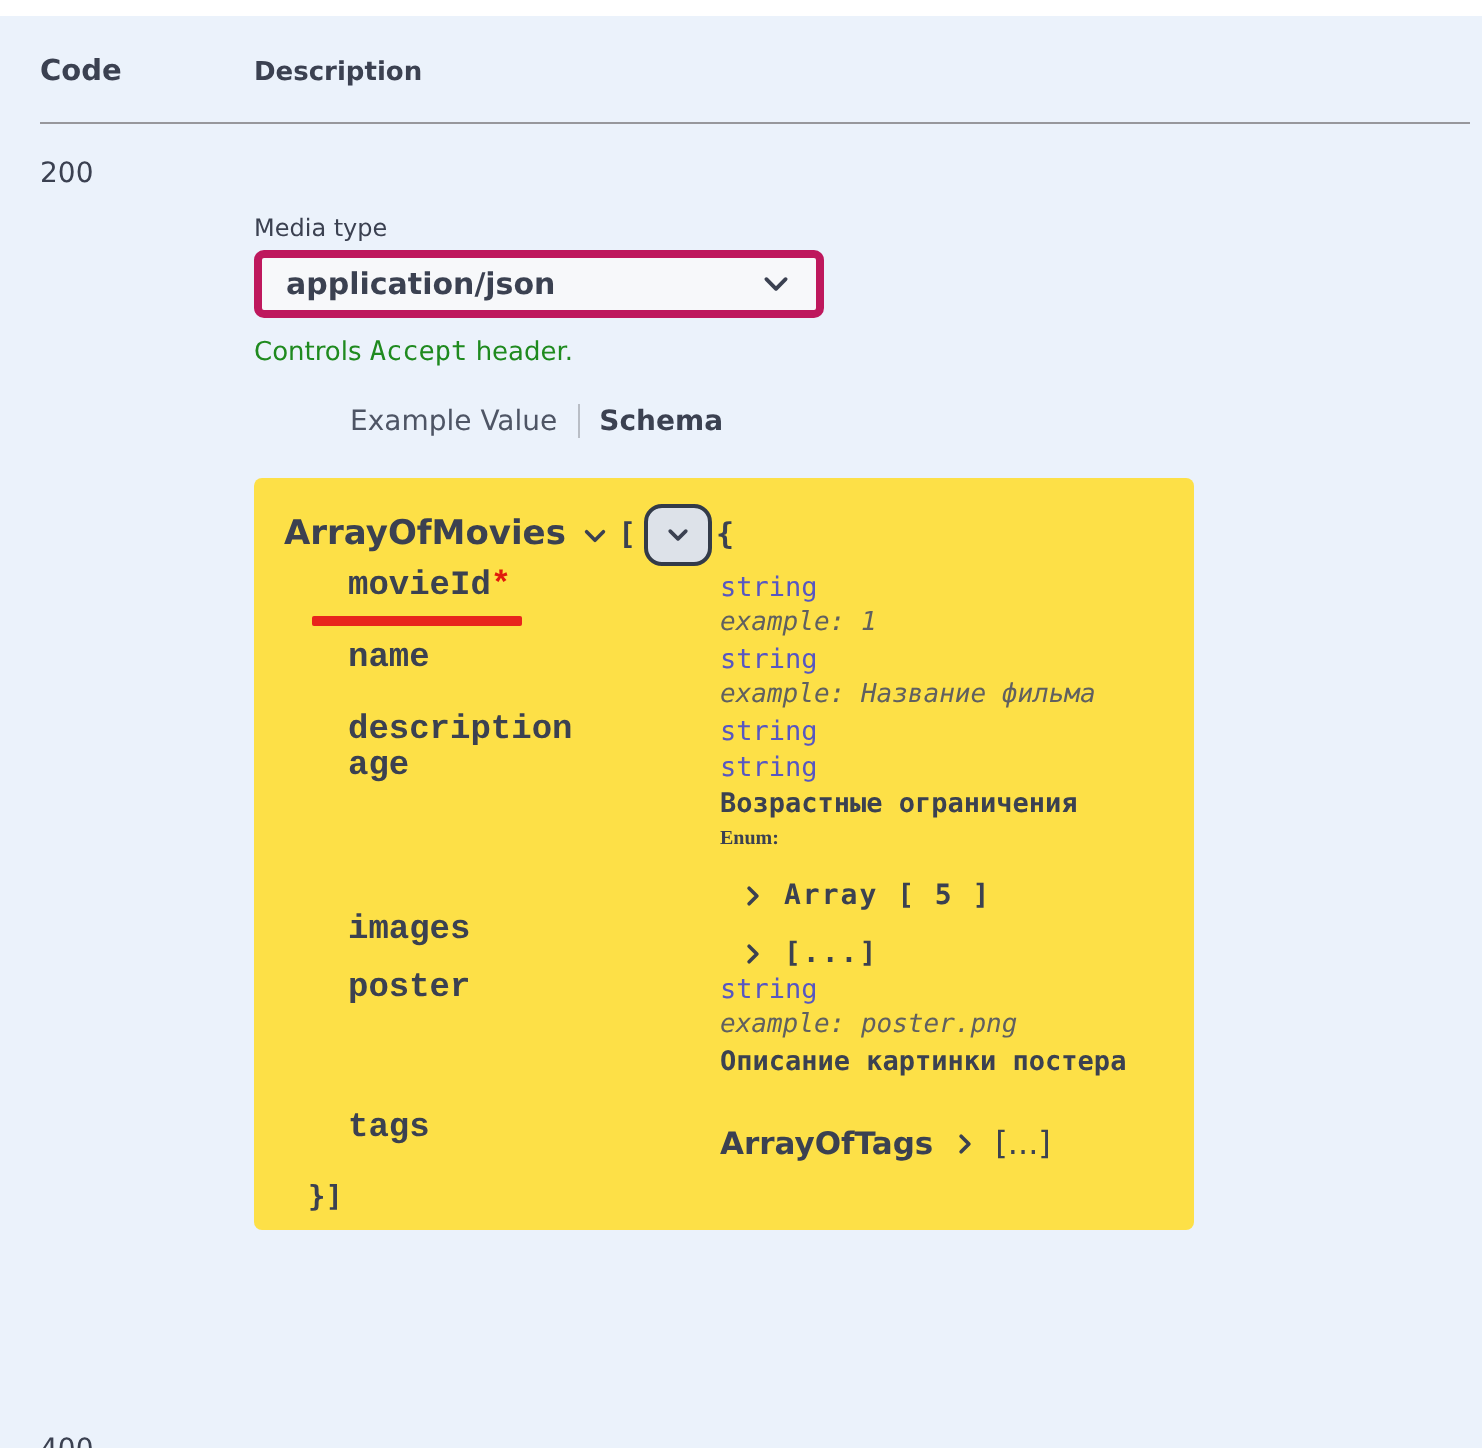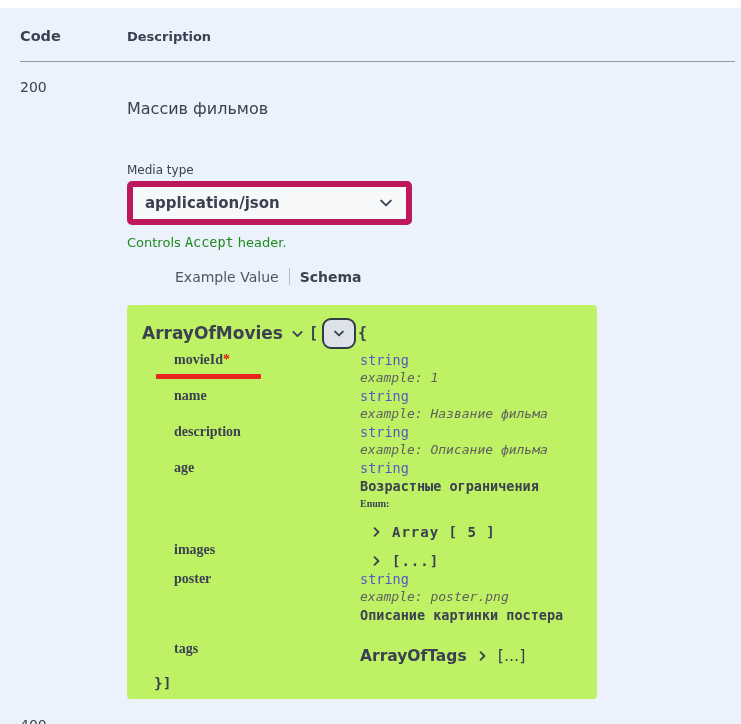--- a/index.html
+++ b/index.html
@@ -20,56 +20,56 @@
 
   
   .resp-row { display:flex; margin-left:20px; }
   .resp-code { width:107px; font-size:14px; padding-top:17px; }
   .resp-desc { flex:1; }
   .resp-title { font-size:16px; margin-top:37px; }
 
   
   .media-label { font-size:12px; margin-top:45px; }
   .select-wrap {
-    margin-top:4px; width:285px; height:44px; box-sizing:border-box;
-    border:6px solid #be185d; border-radius:5px; background:#f7f8fa;
+    margin-top:4px; width:285px; height:34px; box-sizing:border-box;
+    border:4px solid #be185d; border-radius:5px; background:#f7f8fa;
     display:flex; align-items:center; padding:0 12px; cursor:pointer;
   }
   .select-text { font-weight:bold; font-size:15px; }
   .select-arrow { margin-left:auto; display:flex; }
   .accept-hint { margin-top:9px; font-size:13px; color:#1f8a1f; }
   .accept-hint .mono { font-size:13.5px; }
 
   
   .tabs { margin-top:18px; display:flex; align-items:center; font-size:14px;margin-left:48px; }
   .tab-example { color:#4e5565; cursor:pointer; }
   .tab-divider { width:1px; height:17px; background:#b9bec6; margin:0 10px; }
   .tab-schema { font-weight:bold; cursor:pointer; }
 
   
   .model-box {
     margin-top:20px; width:470px; box-sizing:border-box;
-    background:#bef264; border-radius:4px; padding:12px 14px 8px 15px;
+    background:#fde047; border-radius:4px; padding:12px 14px 8px 15px;
   }
   .model-title-row { display:flex; align-items:center; height:32px; }
   .model-title { font-size:17px; font-weight:bold; }
   .model-title-toggle { display:flex; align-items:center; margin:2px 4px 0 7px; cursor:pointer; }
   .bracket, .brace { font-size:15px; font-weight:bold; color:#3b4151; }
   .toggle-btn {
     width:34px; height:31px; box-sizing:border-box; margin:0 2px 0 4px;
     border:2px solid #333b49; border-radius:9px; background:#dde2e9;
     display:flex; align-items:center; justify-content:center; cursor:pointer; padding:0;
   }
 
   .props { margin-left:32px; margin-top:2px; }
   .prow { display:flex; }
   .plabel {
     width:186px; flex:0 0 186px; position:relative;
-    font-family:Liberation Serif, serif;
-    font-size:14px; font-weight:bold; line-height:18px;
+    font-family:Liberation Mono, monospace;
+    font-size:17px; font-weight:bold; line-height:18px;
   }
   .pvalue { flex:1; line-height:18px; }
   .ptype  { font-family:"DejaVu Sans Mono","Liberation Mono",monospace; font-size:13.5px; font-weight:normal; color:#5757c2; }
   .pexample { font-family:"DejaVu Sans Mono","Liberation Mono",monospace; font-size:13px; font-style:italic; color:#606060; }
   .pdesc  { font-family:"DejaVu Sans Mono","Liberation Mono",monospace; font-size:13.5px; font-weight:bold; color:#3b4151; }
   .req-star { color:#e11a0c; }
   .req-underline {
     position:absolute; left:-18px; top:23px; width:105px; height:4.5px;
     background:#e8241c; border-radius:1px;
   }
@@ -95,21 +95,20 @@
 <div class="thead">
   <div class="th-code">Code</div>
   <div class="th-desc">Description</div>
 </div>
 <div class="head-divider"></div>
 
 <div class="resp-row">
   <div class="resp-code">200</div>
   <div class="resp-desc">
 
-    <div class="resp-title">Массив фильмов</div>
 
     <div class="media-label">Media type</div>
 
     <div class="select-wrap">
       <span class="select-text">application/json</span>
       <span class="select-arrow">
         <svg width="16" height="16" viewBox="0 0 20 20">
             <path d="M4 7 L10 13 L16 7" fill="none" stroke="#3b4151" stroke-width="2.4" stroke-linecap="round" stroke-linejoin="round"></path>
           </svg>
       </span>
@@ -161,21 +160,20 @@
           <div class="pvalue">
             <div class="ptype">string</div>
             <div class="pexample">example: Название фильма</div>
           </div>
         </div>
 
         <div class="prow">
           <div class="plabel">description</div>
           <div class="pvalue">
             <div class="ptype">string</div>
-            <div class="pexample">example: Описание фильма</div>
           </div>
         </div>
 
         <div class="prow">
           <div class="plabel">age</div>
           <div class="pvalue">
             <div class="ptype">string</div>
             <div class="pdesc">Возрастные ограничения</div>
             <div class="enum-label">Enum:</div>
             <div class="toggle-line">

